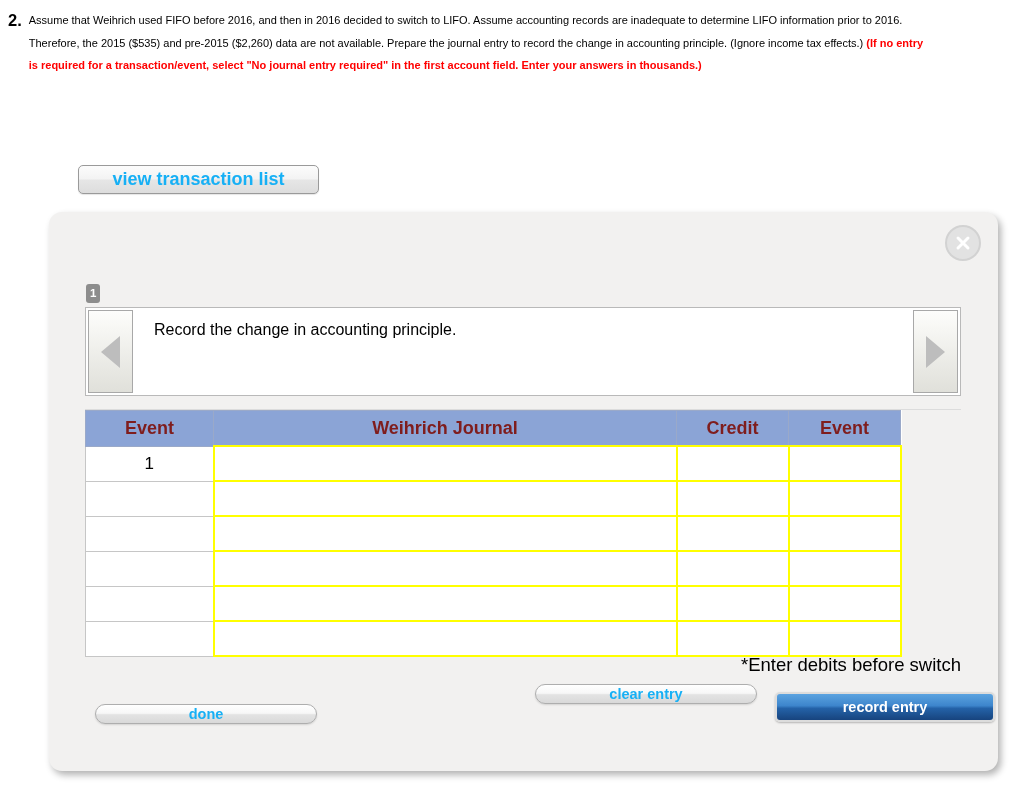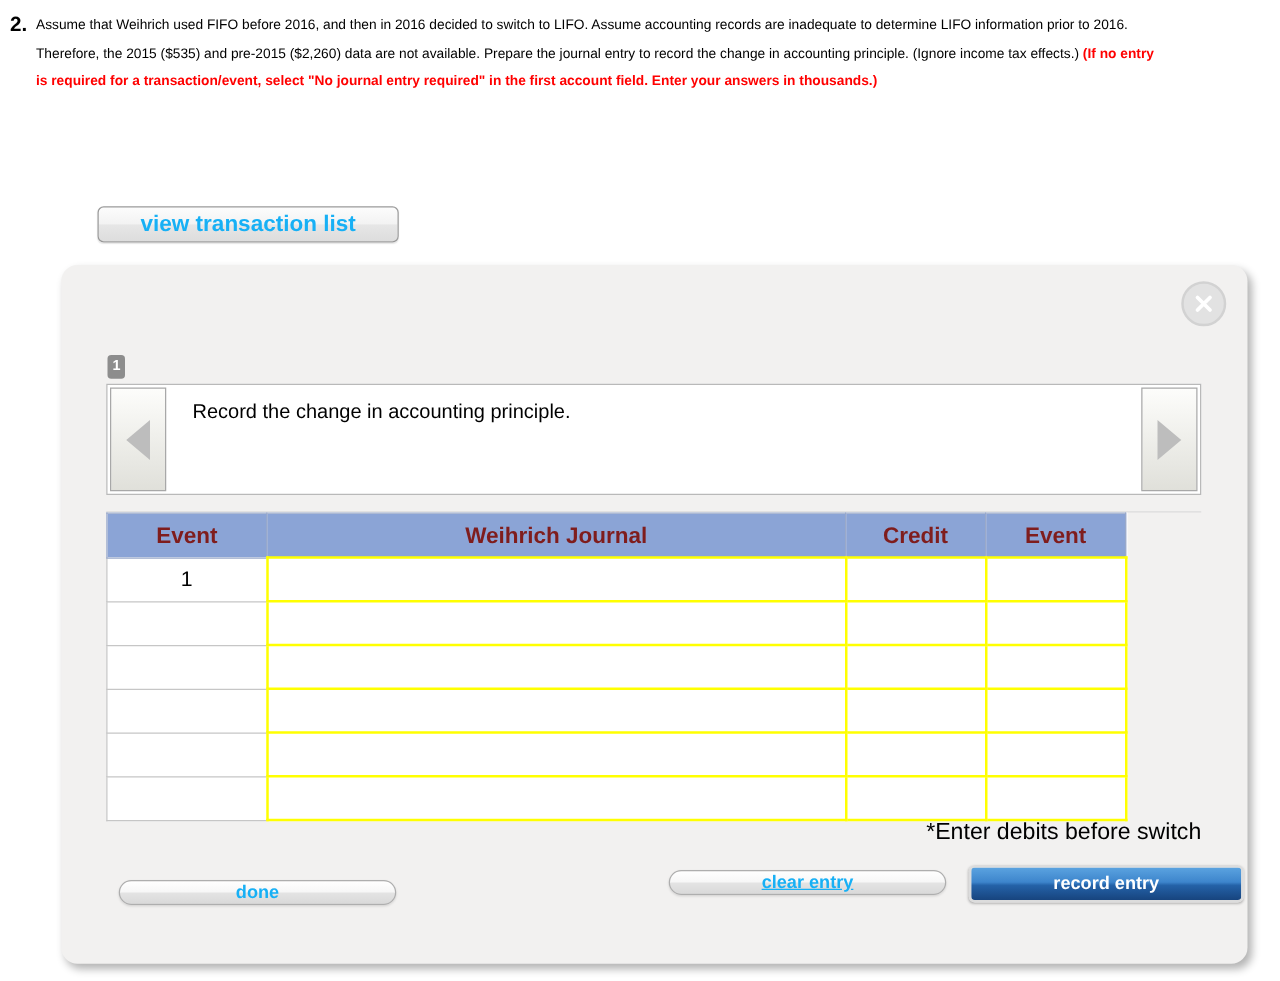--- a/index.html
+++ b/index.html
@@ -250,21 +250,21 @@
     color: #17b0f5;
     font-weight: bold;
     font-size: 14.5px;
     display: flex;
     align-items: center;
     justify-content: center;
     cursor: pointer;
     box-shadow: 0 1px 2px rgba(0,0,0,0.13);
   }
   #btn-done       { left: 46px;  top: 492px; width: 222px; }
-  #btn-clear      { left: 486px; top: 484px; width: 222px; text-decoration: underline; }
+  #btn-clear      { left: 486px; top: 472px; width: 222px; }
   #btn-record {
     left: 726px; top: 480px; width: 220px; height: 30px;
     border-radius: 5px;
     border: 2px solid #dcdcdc;
     background: linear-gradient(to bottom, #5ba3e0 0%, #3d85cc 45%, #2462a8 55%, #17447e 100%);
     color: #ffffff;
     font-weight: bold;
     font-size: 14.5px;
     box-sizing: border-box;
     display: flex;

